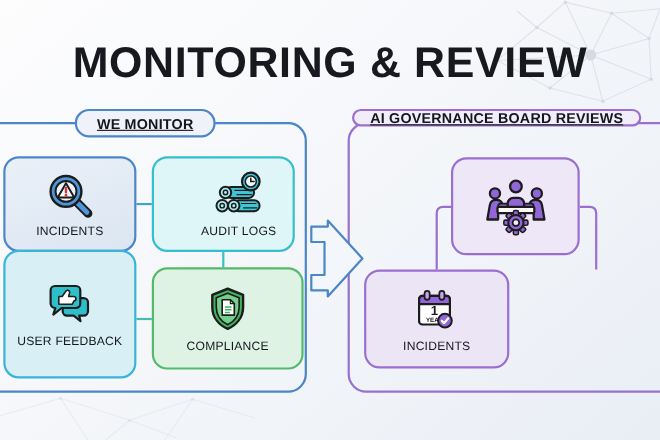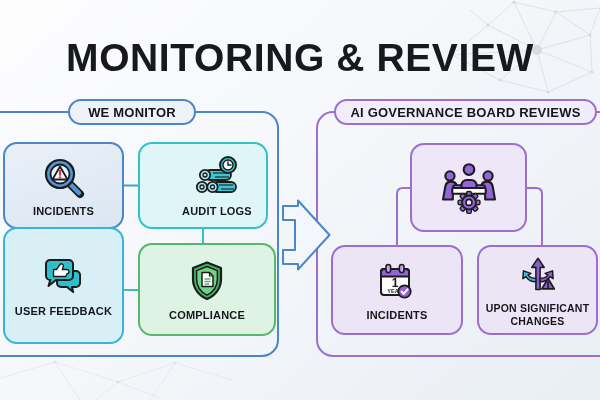--- a/index.html
+++ b/index.html
@@ -11,29 +11,29 @@
   svg.layer{position:absolute;left:0;top:0;width:600px;height:400px;}
   .bg-mesh{z-index:0;}
   .wires{z-index:1;}
   .title{
     position:absolute;left:0;right:0;top:36px;text-align:center;z-index:3;
     font-size:39px;font-weight:800;letter-spacing:.6px;color:#17191f;
   }
   .pill{
     position:absolute;z-index:3;display:flex;align-items:center;justify-content:center;
     font-weight:800;font-size:13px;color:#14161b;border-radius:14px;
-    box-sizing:border-box;letter-spacing:.2px;white-space:nowrap;
+    box-sizing:border-box;letter-spacing:.2px;white-space:nowrap;text-decoration:underline;
   }
   .pill-left{left:68px;top:99px;width:128px;height:26px;border:2px solid #4a86c8;background:#eff3f9;}
-  .pill-right{left:334px;top:99px;width:263px;height:26px;border:2px solid #9a6fd0;background:#f2edfa;}
+  .pill-right{left:320px;top:99px;width:263px;height:16px;border:2px solid #9a6fd0;background:#f2edfa;}
   .card{
     position:absolute;z-index:2;display:flex;flex-direction:column;align-items:center;
     justify-content:center;gap:3px;border-radius:14px;box-sizing:border-box;text-align:center;
   }
-  .card .lbl{font-weight:700;font-size:11px;color:#15171c;letter-spacing:.2px;line-height:1.15;}
+  .card .lbl{font-weight:400;font-size:11px;color:#15171c;letter-spacing:.2px;line-height:1.15;}
   .card .ic{display:flex;align-items:center;justify-content:center;}
   .card-incidents{left:3px;top:142px;width:121px;height:87px;border:2px solid #4a86c8;background:linear-gradient(160deg,#eaf0f8,#dbe6f2);}
   .card-audit{left:138px;top:142px;width:130px;height:87px;border:2px solid #35bfcd;background:#def6f8;padding-left:28px;}
   .card-feedback{left:3px;top:227px;width:121px;height:117px;border:2px solid #38b4d8;background:#d9eff6;justify-content:center;}
   .card-compliance{left:138px;top:243px;width:138px;height:93px;border:2px solid #55b96d;background:#def3e4;}
   .card-board{left:410px;top:143px;width:117px;height:89px;border:2px solid #9a6fd0;background:#ede7f7;}
   .card-annually{left:331px;top:245px;width:132px;height:90px;border:2px solid #9a6fd0;background:#ece5f6;}
   .card-changes{left:477px;top:245px;width:121px;height:90px;border:2px solid #9a6fd0;background:#ece5f6;}
   .card-changes .lbl{font-size:10.5px;}
 </style>
@@ -186,27 +186,14 @@
         <rect x="26.4" y="6.5" width="4.6" height="8" rx="2.3" fill="#c7a6ee" stroke="#1c1c1c" stroke-width="1.6"></rect>
         <text x="22" y="28.5" font-size="12" font-weight="bold" text-anchor="middle" fill="#1c1c1c">1</text>
         <text x="22" y="34.5" font-size="5.6" font-weight="bold" text-anchor="middle" fill="#1c1c1c">YEAR</text>
         <circle cx="31.5" cy="33.5" r="6.2" fill="#9166d6" stroke="#1c1c1c" stroke-width="1.8"></circle>
         <path d="M28.7 33.6 l2 2.2 l3.8 -4.4" stroke="#ffffff" stroke-width="2" fill="none" stroke-linecap="round" stroke-linejoin="round"></path>
       </svg>
     </span>
     <span class="lbl">INCIDENTS</span>
   </div>
 
-  <div class="card card-changes">
-    <span class="ic">
-      <svg width="50" height="46" viewBox="0 0 48 48">
-        <path d="M21.8 38 V15 H17.5 L24 5.5 L30.5 15 H26.2 V38 Z" fill="#8a5fd0" stroke="#1c1c1c" stroke-width="1.6" stroke-linejoin="round"></path>
-        <path d="M21.8 30 C16.5 30 13.5 28 11.3 24.6 L8.2 26.8 8.8 18.6 16.6 21.2 13.7 23 C15.5 25.6 18 26.4 21.8 26.4 Z" fill="#45b6d8" stroke="#1c1c1c" stroke-width="1.5" stroke-linejoin="round"></path>
-        <path d="M26.2 30 C31.5 30 34.5 28 36.7 24.6 L39.8 26.8 39.2 18.6 31.4 21.2 34.3 23 C32.5 25.6 30 26.4 26.2 26.4 Z" fill="#8a5fd0" stroke="#1c1c1c" stroke-width="1.5" stroke-linejoin="round"></path>
-        <path d="M34.5 26.5 L41 37.5 H28 Z" fill="#8a5fd0" stroke="#1c1c1c" stroke-width="1.8" stroke-linejoin="round"></path>
-        <line x1="34.5" y1="30.5" x2="34.5" y2="33.5" stroke="#1c1c1c" stroke-width="1.8" stroke-linecap="round"></line>
-        <circle cx="34.5" cy="35.6" r="1.1" fill="#1c1c1c"></circle>
-      </svg>
-    </span>
-    <span class="lbl">UPON SIGNIFICANT CHANGES</span>
-  </div>
 
 </div>
 
 </body></html>

